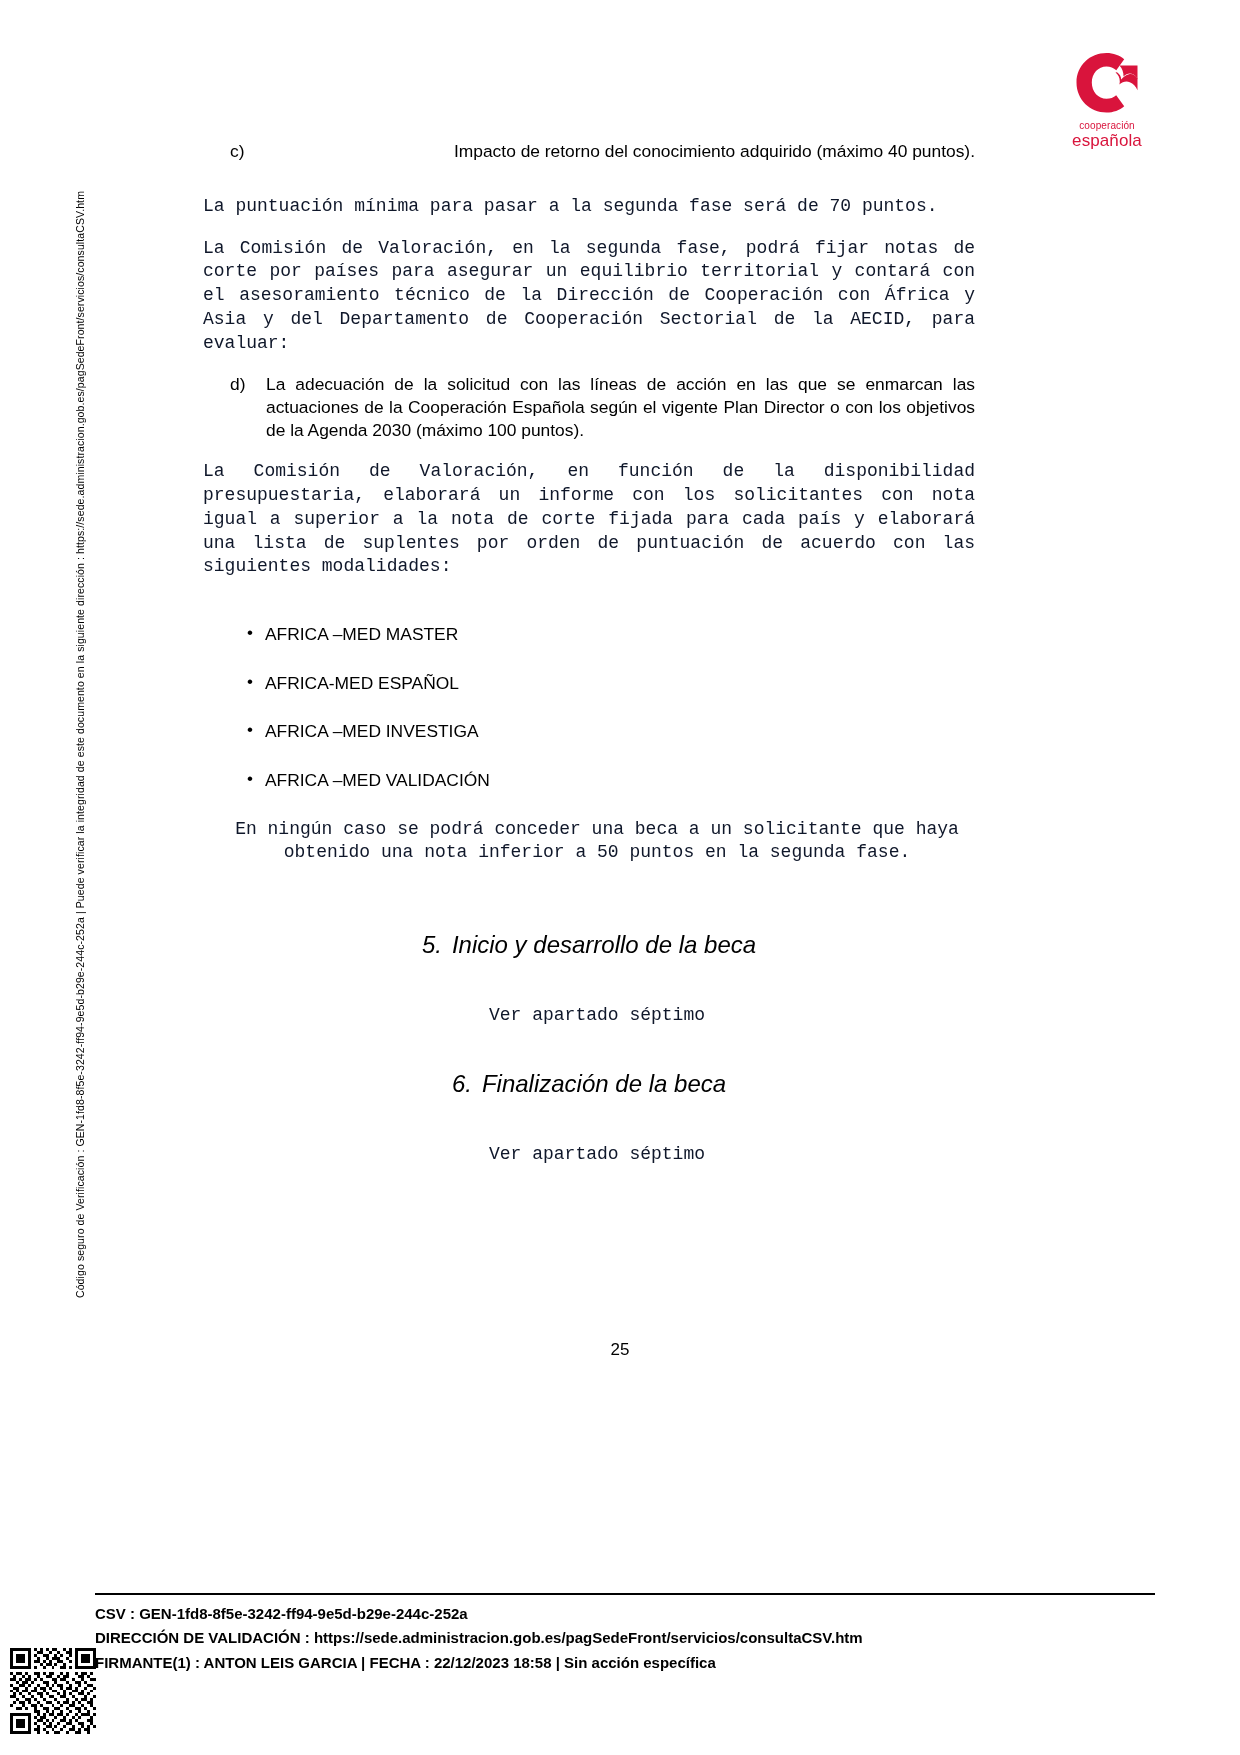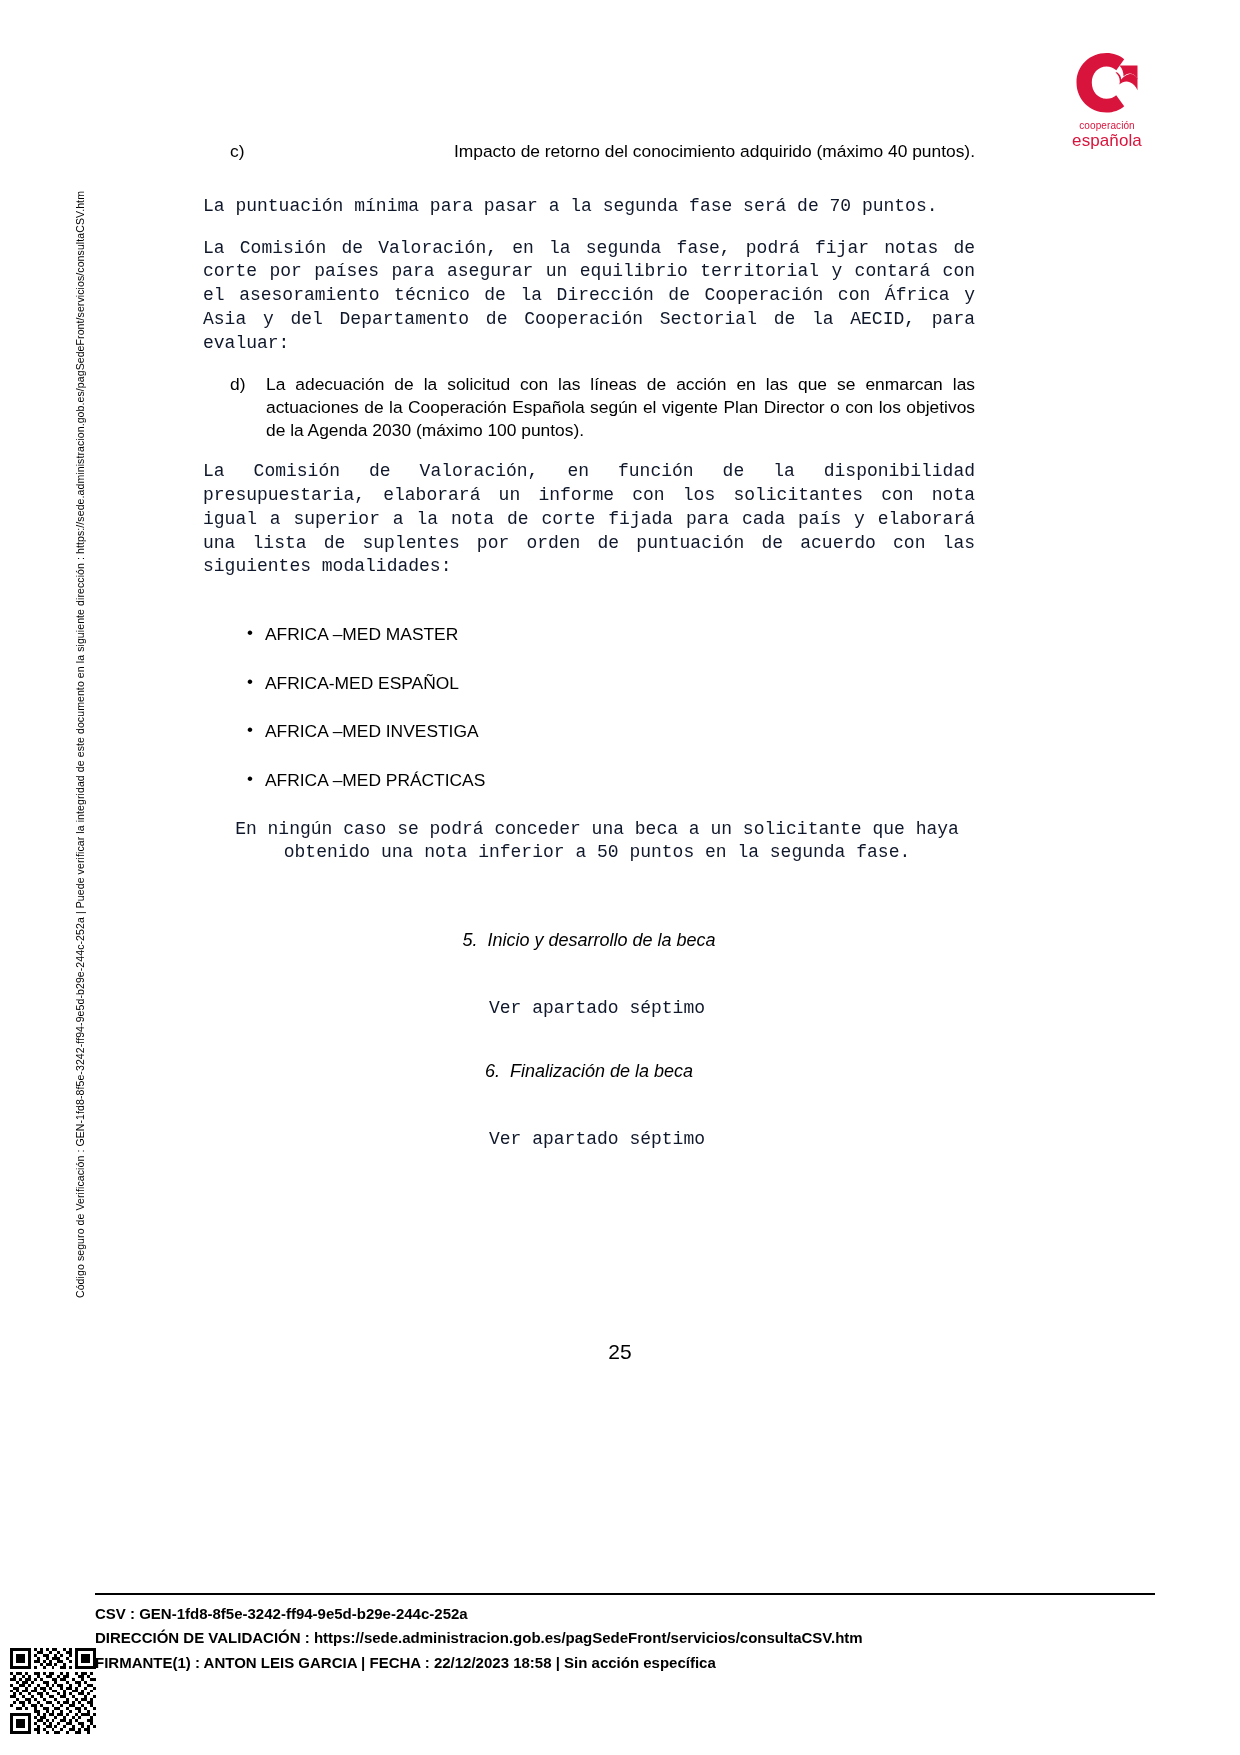--- a/index.html
+++ b/index.html
@@ -116,40 +116,40 @@
     content: "\2022";
     position: absolute;
     left: 0;
     top: -1px;
     font-size: 17px;
   }
 
   .section-head {
     text-align: center;
     font-style: italic;
-    font-size: 18px;
+    font-size: 24px;
     line-height: 1.3;
     margin: 0;
   }
   .section-head .num {
     font-style: italic;
   }
   .section-head .ttl {
     font-style: italic;
     margin-left: 10px;
   }
 
   
   .page-number {
     position: absolute;
     left: 0;
     right: 0;
     top: 1340px;
     text-align: center;
-    font-size: 21px;
+    font-size: 17px;
   }
 
   
   .footer-rule {
     position: absolute;
     left: 95px;
     top: 1593px;
     width: 1060px;
     height: 2px;
     background: #000;
@@ -213,21 +213,21 @@
     </div>
 
     <p class="para">La Comisión de Valoración, en función de la disponibilidad presupuestaria, elaborará un informe con los solicitantes con nota igual a superior a la nota de corte fijada para cada país y elaborará una lista de suplentes por orden de puntuación de acuerdo con las siguientes modalidades:</p>
 
     <div class="spacer-md"></div>
 
     <ul class="modalidades">
       <li>AFRICA –MED MASTER</li>
       <li>AFRICA-MED ESPAÑOL</li>
       <li>AFRICA –MED INVESTIGA</li>
-      <li>AFRICA –MED PRÁCTICAS</li>
+      <li>AFRICA –MED VALIDACIÓN</li>
     </ul>
 
     <p class="para last-nojust">En ningún caso se podrá conceder una beca a un solicitante que haya obtenido una nota inferior a 50 puntos en la segunda fase.</p>
 
     <div class="spacer-lg"></div>
 
     <div class="section-head">
       <span class="num">5.</span><span class="ttl">Inicio y desarrollo de la beca</span>
     </div>
 

